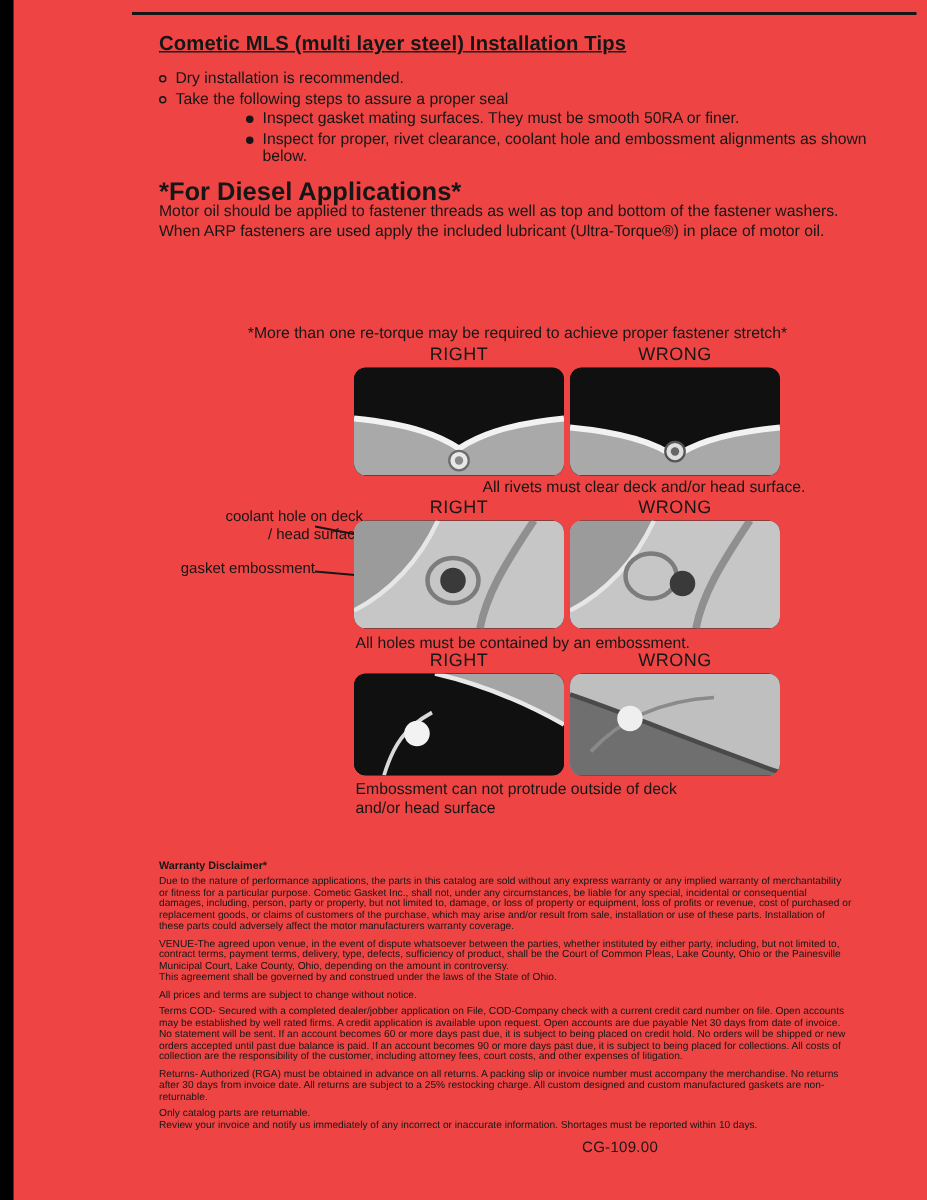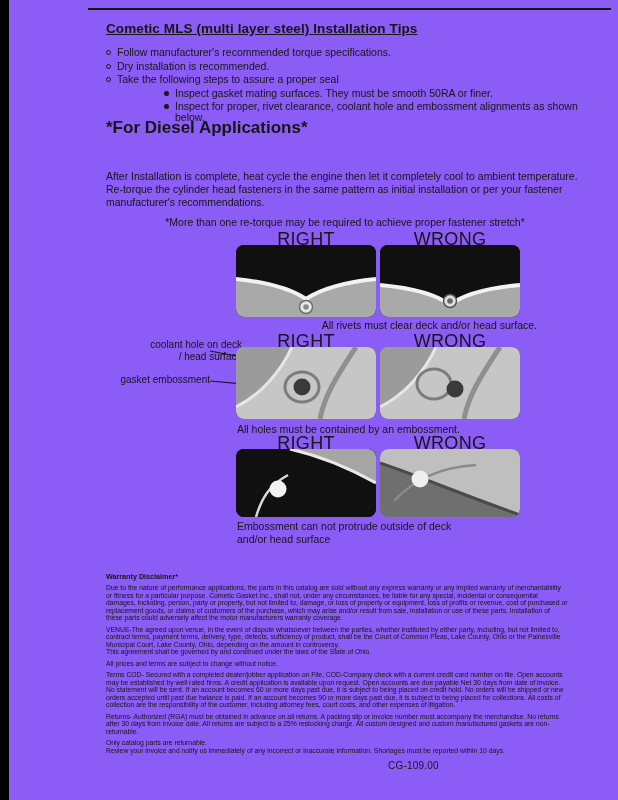--- a/index.html
+++ b/index.html
@@ -1,19 +1,19 @@
 <!DOCTYPE html>
 <html><head>
 <meta charset="utf-8">
 <style>
   * { margin:0; padding:0; box-sizing:border-box; }
   html,body { background:#ffffff; }
   .page {
     position:relative; width:618px; height:800px; margin:0 auto;
-    background:#8b5cf6; color:#161616; overflow:hidden;
+    background:#ef4444; color:#161616; overflow:hidden;
     font-family:"Liberation Sans", sans-serif;
   }
   .spine { position:absolute; left:0; top:0; width:9px; height:800px; background:#000; }
   .top-rule { position:absolute; left:88px; top:8px; width:523px; height:2px; background:#161616; }
 
   .title {
     position:absolute; left:106px; top:21px;
     font-size:13.5px; font-weight:bold; text-decoration:underline; letter-spacing:.1px;
   }
 
@@ -22,21 +22,21 @@
   .li.sub { margin-left:14px;padding-left:44px; }
   .b-open { flex:0 0 auto; width:5px; height:5px; border:1px solid #161616; border-radius:50%; margin-top:3px; }
   .b-fill { flex:0 0 auto; width:5px; height:5px; background:#161616; border-radius:50%; margin-top:3px; }
 
   .diesel-h { position:absolute; left:106px; top:118px; font-size:17px; font-weight:bold; }
   .body { position:absolute; left:106px; width:478px; font-size:10.5px; line-height:13px; }
   .p1 { top:135px; }
   .p2 { top:170px; }
   .note { top:216px;text-align:center; }
 
-  .fig-hdr { position:absolute; width:140px; text-align:center; font-size:18px; letter-spacing:.3px; }
+  .fig-hdr { position:absolute; width:140px; text-align:center; font-size:12px; letter-spacing:.3px; }
   .col-l { left:236px; } .col-r { left:380px; }
   .r1h { top:229px; } .r2h { top:331px; } .r3h { top:433px; }
 
   .panel { position:absolute; width:140px; height:72px; border-radius:8px; overflow:hidden; background:#111; }
   .panel svg { display:block; width:100%; height:100%; }
   .r1p { top:245px; }
   .r2p { top:347px; }
   .r3p { top:449px; height:68px; }
 
   .caption { position:absolute; left:237px; font-size:10.5px; line-height:12.5px; width:300px; }
@@ -61,42 +61,38 @@
 <div class="page">
 
   <div class="spine"></div>
   <div class="top-rule"></div>
 
   <h1 class="title">Cometic MLS (multi layer steel) Installation Tips</h1>
 
   <div class="tips">
     <div class="li">
       <span class="b-open"></span>
-      <span>Follow manufacturer's recommended torque specifications.</span>
-    </div>
-    <div class="li">
-      <span class="b-open"></span>
       <span>Dry installation is recommended.</span>
     </div>
     <div class="li">
       <span class="b-open"></span>
       <span>Take the following steps to assure a proper seal</span>
     </div>
     <div class="li sub">
       <span class="b-fill"></span>
       <span>Inspect gasket mating surfaces.  They must be smooth 50RA or finer.</span>
     </div>
     <div class="li sub">
       <span class="b-fill"></span>
       <span>Inspect for proper, rivet clearance, coolant hole and embossment alignments as shown below.</span>
     </div>
   </div>
 
   <h2 class="diesel-h">*For Diesel Applications*</h2>
-  <p class="body p2">After Installation is complete, heat cycle the engine then let it completely cool to ambient temperature. Re-torque the cylinder head fasteners in the same pattern as initial installation or per your fastener manufacturer's recommendations.</p>
+  <p class="body p1">Motor oil should be applied to fastener threads as well as top and bottom of the fastener washers. When ARP fasteners are used apply the included lubricant (Ultra-Torque®) in place of motor oil.</p>
   <p class="body note">*More than one re-torque may be required to achieve proper fastener stretch*</p>
 
   <div class="fig-hdr col-l r1h">RIGHT</div>
   <div class="fig-hdr col-r r1h">WRONG</div>
   <div class="panel col-l r1p">
     <svg viewBox="0 0 140 72">
       <rect width="140" height="72" fill="#101010"></rect>
       <path d="M0,34 C40,38 58,46 70,54 C82,46 100,38 140,34 L140,72 L0,72 Z" fill="#a9a9a9"></path>
       <path d="M0,34 C40,38 58,46 70,54 C82,46 100,38 140,34" fill="none" stroke="#f2f2f2" stroke-width="4"></path>
       <circle cx="70" cy="62" r="6.5" fill="#e8e8e8" stroke="#6d6d6d" stroke-width="1.5"></circle>

